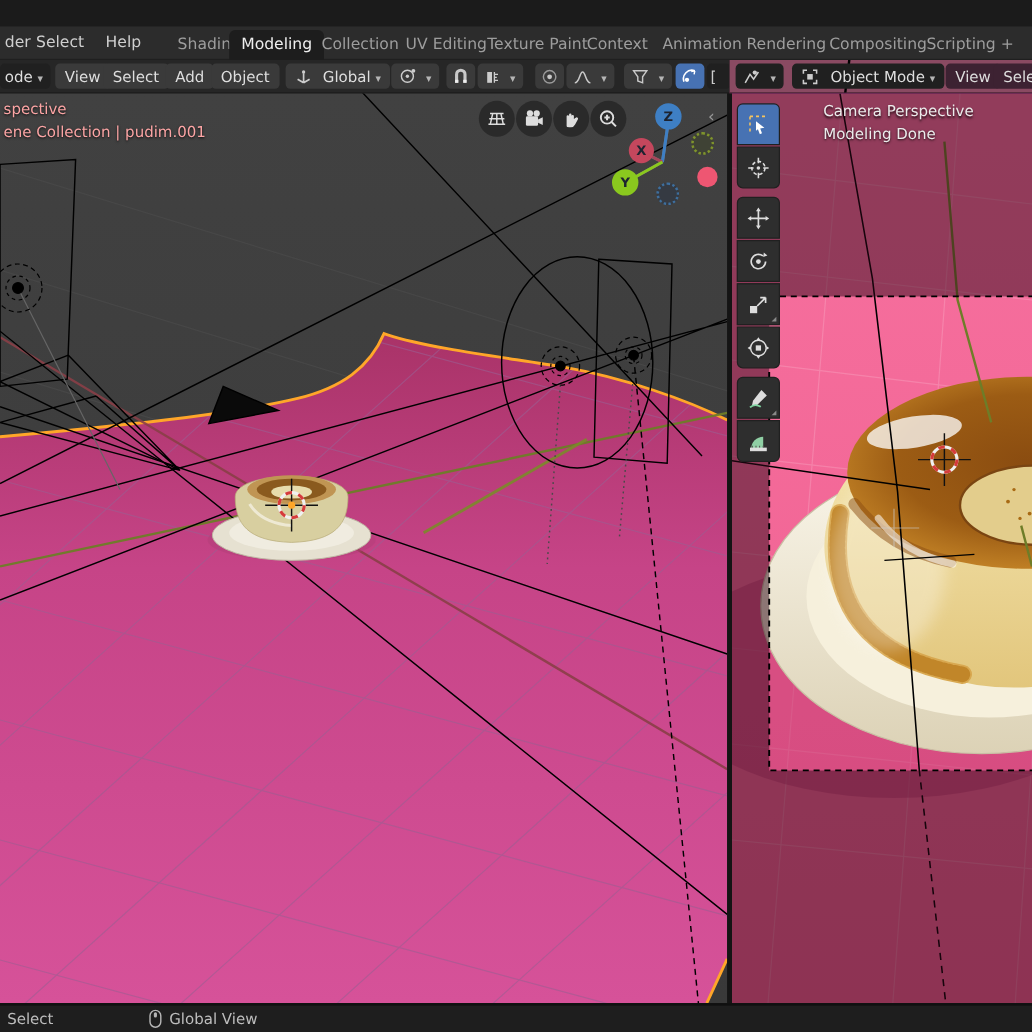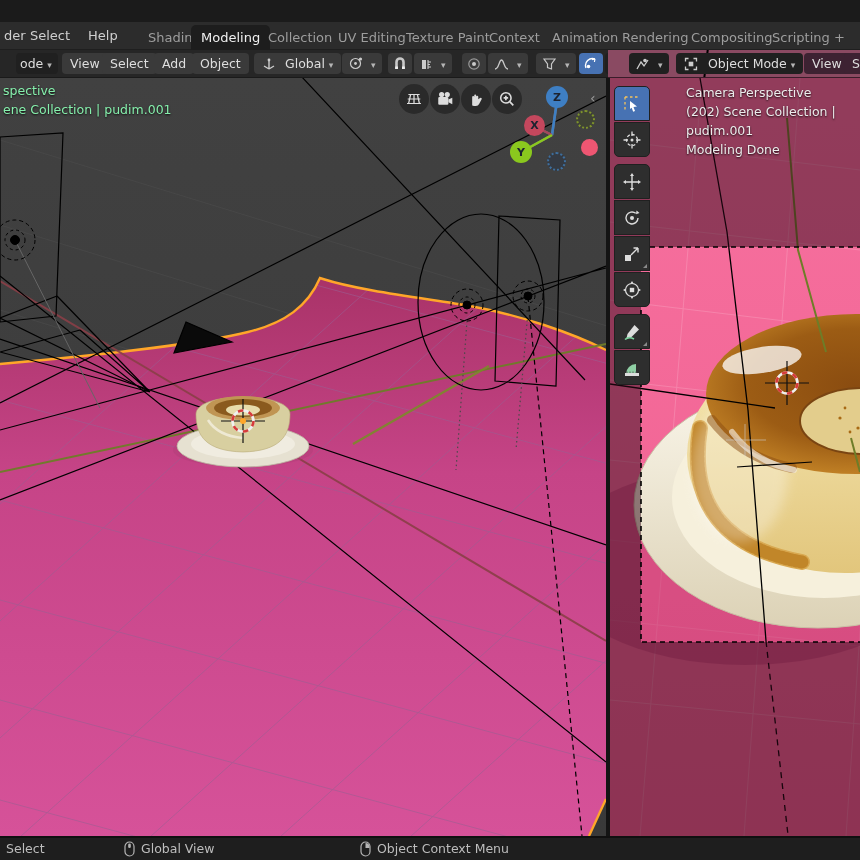--- a/index.html
+++ b/index.html
@@ -16,34 +16,34 @@
   .menu-item{position:absolute;top:0;height:28px;line-height:28px;font-size:13px;color:#cfcfcf;padding:0 4px;}
   .tab{position:absolute;top:3px;height:25px;line-height:25px;font-size:13px;color:#9d9d9d;
        padding:0 10px;border-radius:5px 5px 0 0;}
   .tab.active{background:#1d1d1d;color:#efefef;}
   
   #left-header{left:0;top:50px;width:608px;height:28px;background:#262626;
                border-bottom:1px solid #1a1a1a;box-sizing:border-box;}
   #right-header{left:608px;top:50px;width:252px;height:28px;background:#8a4a62;
                 border-bottom:1px solid #3a1c2a;box-sizing:border-box;overflow:hidden;}
   .hbtn{position:absolute;top:3px;height:21px;line-height:21px;background:#3a3a3a;color:#dedede;
-        font-size:12.5px;border-radius:4px;padding:0 8px;white-space:nowrap;margin-left:16px;}
+        font-size:12.5px;border-radius:4px;padding:0 8px;white-space:nowrap;}
   .hbtn.dark{background:#202020;}
   .hbtn.plum{background:#3d2232;}
   .hbtn.blue{background:var(--accent-blue,#4772b3);color:#fff;}
   .chev{font-size:9px;color:#b5b5b5;margin-left:4px;}
   .icon-inline{display:inline-block;vertical-align:-3px;}
   
   #vp-left{left:0;top:78px;width:606px;height:758px;background:#3d3d3d;}
   #vp-sep{left:606px;top:78px;width:4px;height:758px;background:#141414;}
   #vp-right{left:610px;top:78px;width:250px;height:758px;background:#701a75;}
   svg{display:block;}
   .vp-text{position:absolute;font-size:12.5px;line-height:19px;
            text-shadow:0 1px 2px rgba(0,0,0,.85);pointer-events:none;}
-  #vp-left .vp-text{left:3px;top:3px;color:#86efac;}
+  #vp-left .vp-text{left:3px;top:3px;color:#fca5a5;}
   #vp-right .vp-text{left:76px;top:5px;color:#ececec;}
   
   .navbtn{position:absolute;top:6px;width:30px;height:30px;border-radius:50%;
           background:rgba(33,33,33,.72);display:flex;align-items:center;justify-content:center;}
   
   #axis-gizmo{position:absolute;left:513px;top:5px;width:88px;height:88px;}
   .ball{position:absolute;border-radius:50%;display:flex;align-items:center;justify-content:center;
         font-size:11px;font-weight:bold;color:#1d2330;}
   
   .tbtn{position:absolute;left:4px;width:36px;height:35px;background:#2e2e2e;
@@ -435,38 +435,30 @@
     <div class="tbtn grp-bot" style="top:272px">
       <svg width="20" height="20" viewBox="0 0 20 20">
           <path d="M4,16 A10,10 0 0 1 14,6 L14,16 Z" fill="#8fcfa4"></path>
           <rect x="3" y="15" width="14" height="3" fill="#ddd"></rect>
           <path d="M5,15 v-1.5 M8,15 v-1.5 M11,15 v-1.5 M14,15 v-1.5" stroke="#555" stroke-width="0.9"></path>
         </svg>
     </div>
 
     <div class="vp-text">
       <div>Camera Perspective</div>
-      <div>(202) Scene Collection | pudim.001</div>
       <div>Modeling Done</div>
     </div>
   </div>
 
   <div id="statusbar" class="abs">
     <span class="sb" style="left:6px">
         <span>Select</span>
       </span>
     <span class="sb" style="left:124px">
       <svg width="11" height="16" viewBox="0 0 11 16">
           <rect x="1" y="1" width="9" height="14" rx="4.5" stroke="#b5b5b5" fill="none" stroke-width="1.2"></rect>
           <rect x="4.2" y="2.5" width="2.6" height="4.5" rx="1.3" fill="#b5b5b5"></rect>
         </svg>
       <span>Global View</span>
     </span>
-    <span class="sb" style="left:360px">
-      <svg width="11" height="16" viewBox="0 0 11 16">
-          <rect x="1" y="1" width="9" height="14" rx="4.5" stroke="#b5b5b5" fill="none" stroke-width="1.2"></rect>
-          <path d="M5.5,2 a4,4 0 0 1 4,4 v1 h-4 Z" fill="#b5b5b5"></path>
-        </svg>
-      <span>Object Context Menu</span>
-    </span>
   </div>
 
 </div>
 
 </body></html>

